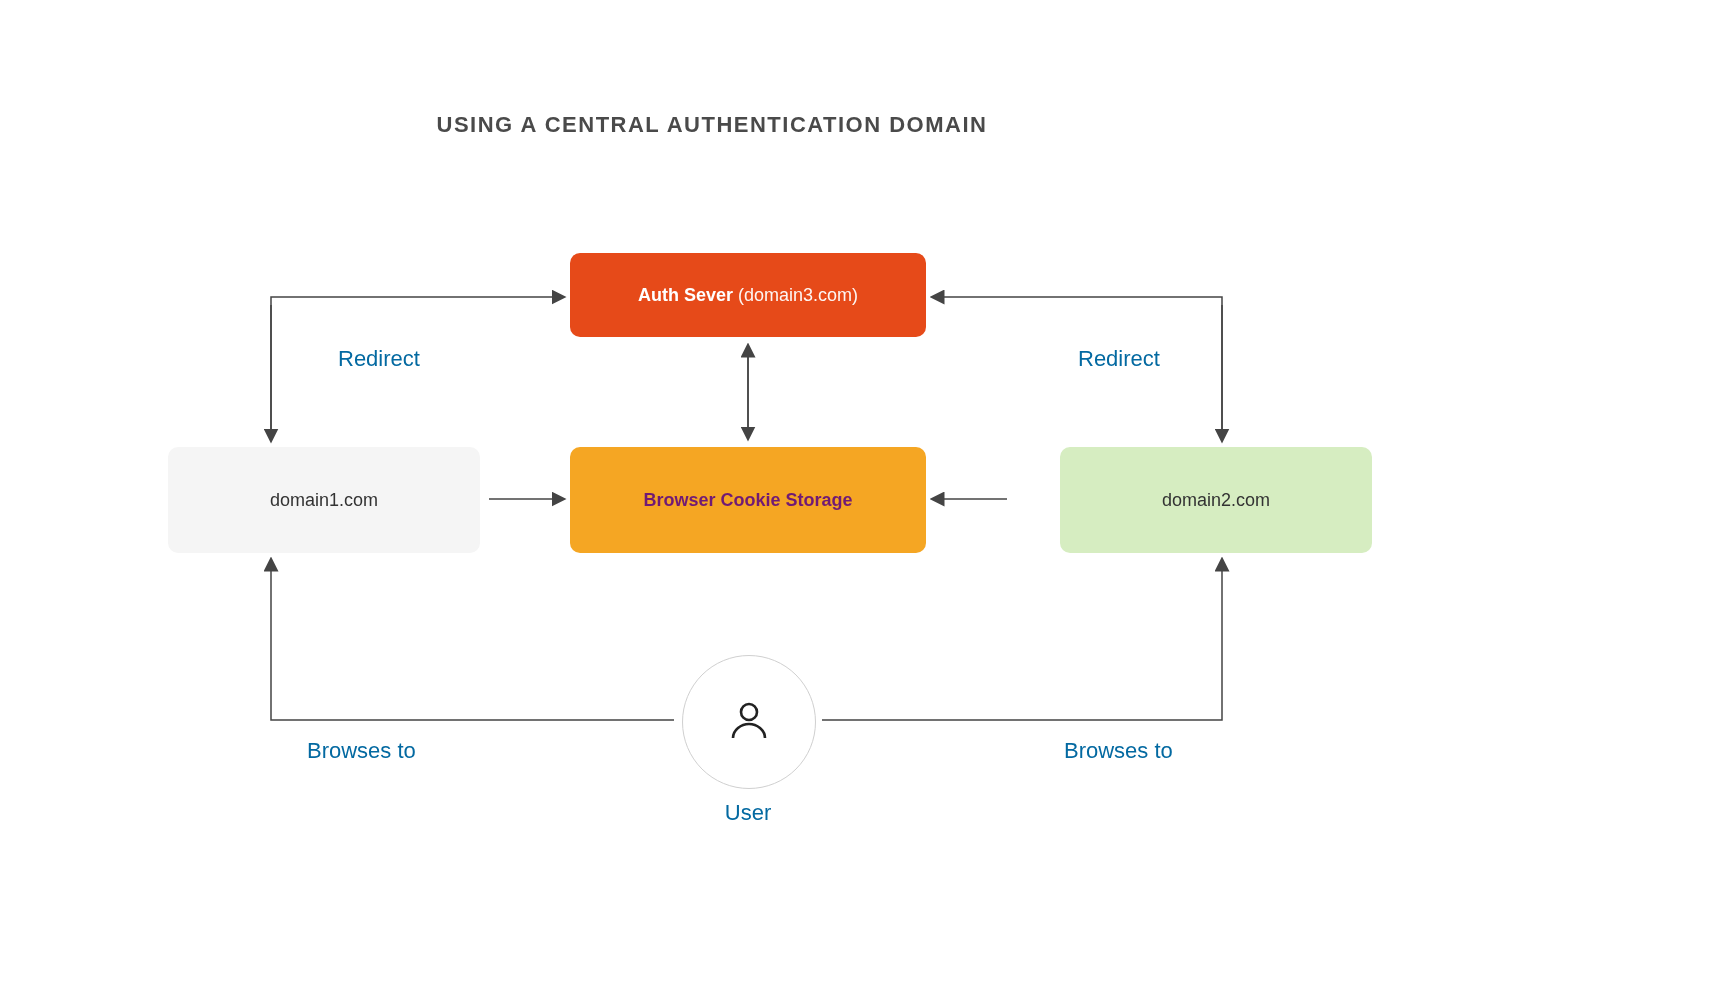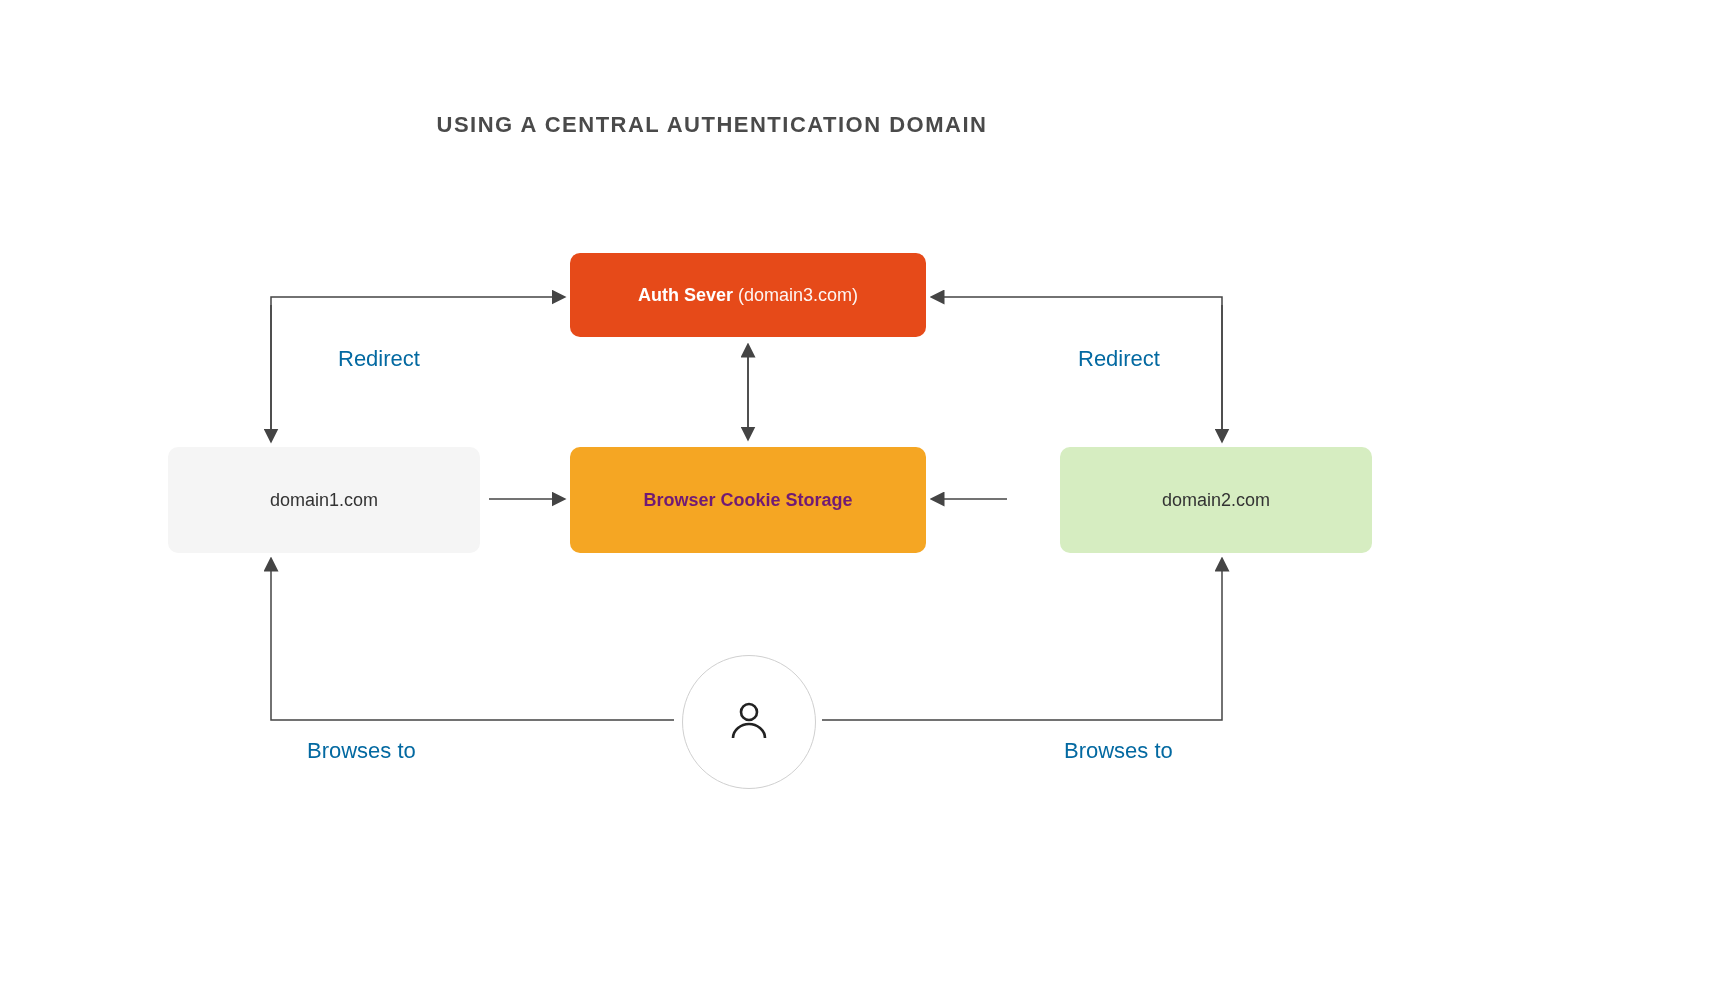--- a/index.html
+++ b/index.html
@@ -44,20 +44,21 @@
   </div>
 
   <div class="user" style="left:682px;top:655px;">
     <span>
       <svg viewBox="0 0 24 24" fill="none" stroke="#222" stroke-width="1.3">
         <circle cx="12" cy="8" r="4"></circle>
         <path d="M4 21c0-4 4-7 8-7s8 3 8 7"></path>
       </svg>
     </span>
   </div>
+  <div class="label" style="left:0;top:800px;width:1496px;text-align:center;font-weight:500;">User</div>
 
   <div class="label" style="left:338px;top:346px;">Redirect</div>
   <div class="label" style="left:1078px;top:346px;">Redirect</div>
   <div class="label" style="left:307px;top:738px;">Browses to</div>
   <div class="label" style="left:1064px;top:738px;">Browses to</div>
 
   <svg class="lines">
     <defs>
       <marker id="ah" markerWidth="10" markerHeight="10" refX="7" refY="5" orient="auto">
         <path d="M0,0 L10,5 L0,10 Z" fill="#444"></path>

